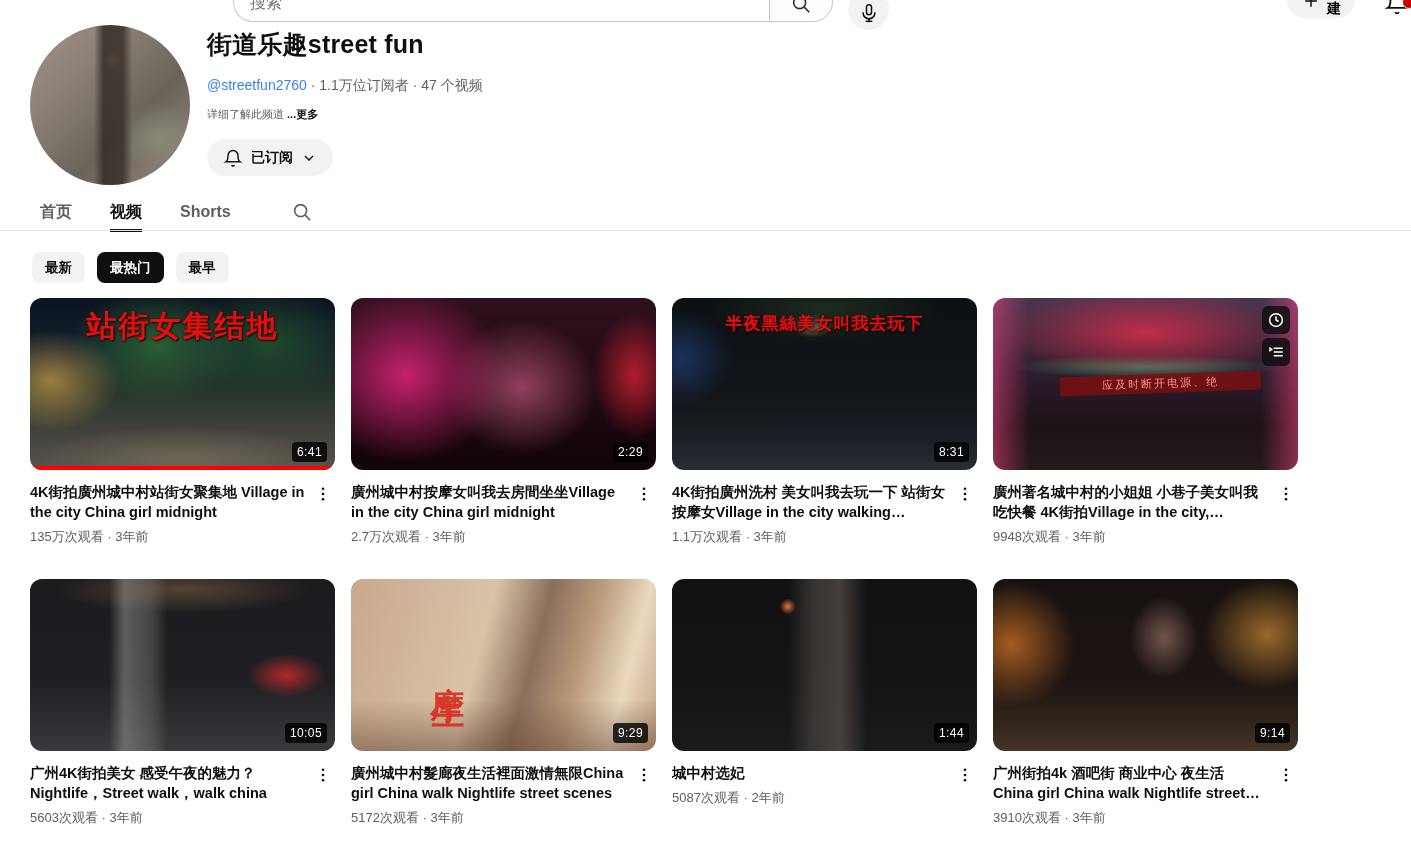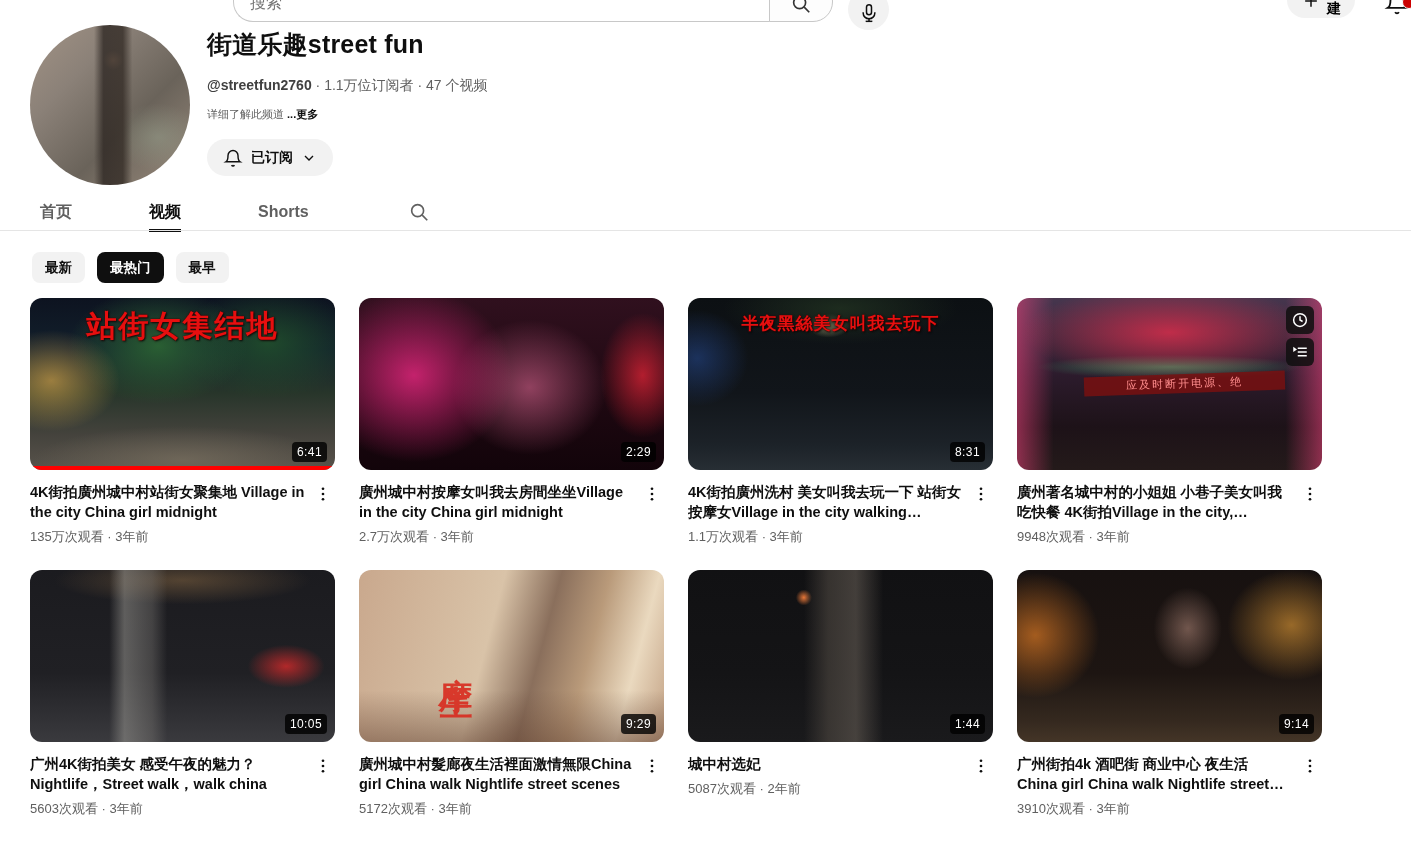--- a/index.html
+++ b/index.html
@@ -30,46 +30,46 @@
 
   
   .avatar { position:absolute; left:30px; top:25px; width:160px; height:160px; border-radius:50%;
     background:
       linear-gradient(90deg, transparent 40%, rgba(45,38,34,.78) 46%, rgba(52,44,38,.8) 58%, transparent 64%),
       radial-gradient(circle 14px at 52% 22%, #caa78e 0%, rgba(202,167,142,0) 70%),
       radial-gradient(ellipse 40% 30% at 80% 70%, rgba(150,160,140,.5), transparent 70%),
       linear-gradient(135deg, #a29385 0%, #8b8178 30%, #6a635a 62%, #97897b 100%); }
   .ch-title { position:absolute; left:207px; top:28px; font-size:25px; font-weight:700; letter-spacing:.2px; }
   .ch-meta { position:absolute; left:207px; top:77px; font-size:14px; color:#606060; }
-  .ch-meta .handle { color:#404040; font-weight:700; }
+  .ch-meta .handle { color:#3b82f6; font-weight:400; }
   .ch-desc { position:absolute; left:207px; top:107px; font-size:11px; color:#606060; cursor:pointer; }
   .ch-desc .more { color:#0f0f0f; font-weight:600; }
   .sub-btn { position:absolute; left:207px; top:139px; height:37px; border:none; border-radius:19px;
     background:#f2f2f2; display:flex; align-items:center; gap:8px; padding:0 16px;
     font-size:14px; font-weight:600; font-family:inherit; color:#0f0f0f; cursor:pointer; }
 
   
-  .tabs { position:absolute; left:40px; top:194px; display:flex; align-items:center; height:36px;gap:39px; }
+  .tabs { position:absolute; left:40px; top:194px; display:flex; align-items:center; height:36px; }
   .tab { position:relative; height:36px; display:flex; align-items:center; margin-right:38px;
     font-size:16px; font-weight:600; color:#606060; background:none; border:none;
     font-family:inherit; cursor:pointer; }
   .tab.active { color:#0f0f0f; }
   .tab.active::after { content:""; position:absolute; left:0; right:0; bottom:-2px; height:3px; background:#0f0f0f; }
   .tab-search { margin-left:22px; background:none; border:none; cursor:pointer; height:30px; }
   .tabs-divider { position:absolute; left:0; top:230px; width:1411px; height:1px; background:#e5e5e5; }
 
   
   .chips { position:absolute; left:32px; top:252px; display:flex; gap:12px; }
   .chip { height:31px; padding:0 13px; border:none; border-radius:8px; background:#f2f2f2;
     font-size:13.5px; font-weight:600; font-family:inherit; color:#0f0f0f; cursor:pointer; }
   .chip.active { background:#0f0f0f; color:#fff; }
 
   
   .grid { position:absolute; left:30px; top:298px; display:grid;
-    grid-template-columns:repeat(4,305px); column-gap:16px; row-gap:33px;gap:24px; }
+    grid-template-columns:repeat(4,305px); column-gap:16px; row-gap:33px; }
   .card { width:305px; }
   .thumb { position:relative; width:305px; height:172px; border-radius:12px; overflow:hidden; cursor:pointer; }
   .duration { position:absolute; right:8px; bottom:8px; background:rgba(0,0,0,.8); color:#fff;
     font-size:12px; font-weight:400; padding:3px 5px; border-radius:4px; letter-spacing:.4px; }
   .duration:empty { display:none; }
   .progress { position:absolute; left:0; right:0; bottom:0; height:4px; background:rgba(200,200,200,.4); }
   .progress .fill { height:100%; width:100%; background:#f03; background:#ff0000; }
   .hover-actions { position:absolute; top:8px; right:8px; display:flex; flex-direction:column; gap:4px; }
   .hover-btn { width:28px; height:28px; border-radius:6px; background:rgba(15,15,15,.85);
     border:none; display:flex; align-items:center; justify-content:center; cursor:pointer; }

